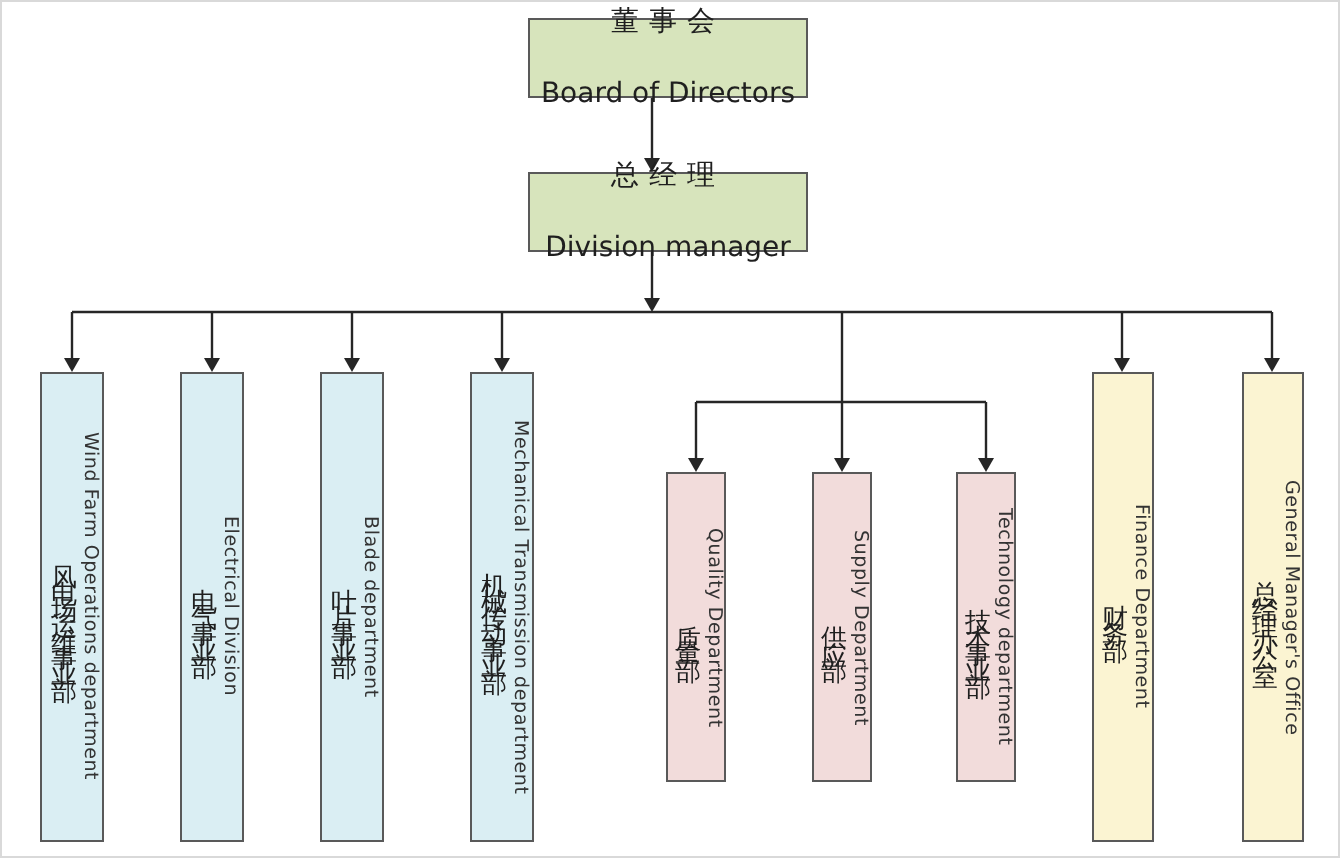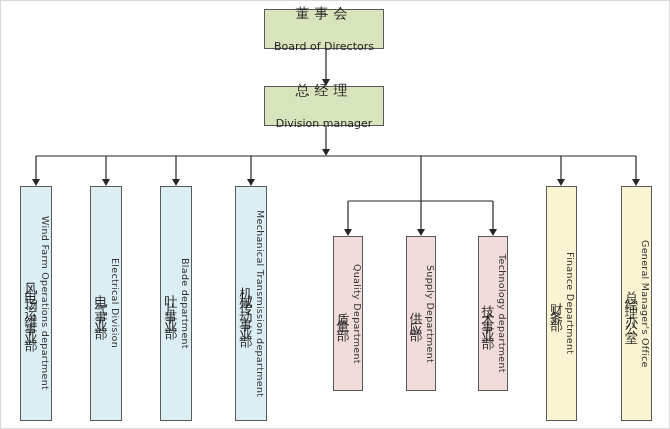--- a/index.html
+++ b/index.html
@@ -19,32 +19,32 @@
 
   .node {
     position: absolute;
     border: 1px solid #595959;
     color: #1f1f1f;
   }
 
   
   .hbox {
     left: 263px;
-    width: 120px;
+    width: 140px;
     height: 40px;
     background: #d7e4bc;
     display: flex;
     flex-direction: column;
     align-items: center;
     justify-content: center;
   }
   .root { top: 8px; }
   .mgr  { top: 85px; }
   .hbox .zh { font-size: 14px; letter-spacing: 5px; line-height: 1.2; white-space: nowrap; }
-  .hbox .en { font-size: 11px; margin-top: 19px; white-space: nowrap; }
+  .hbox .en { font-size: 14px; margin-top: 19px; white-space: nowrap; }
 
   
   .vert {
     top: 185px;
     width: 32px;
     height: 235px;
     display: flex;
     flex-direction: row;
     align-items: center;
     justify-content: center;

